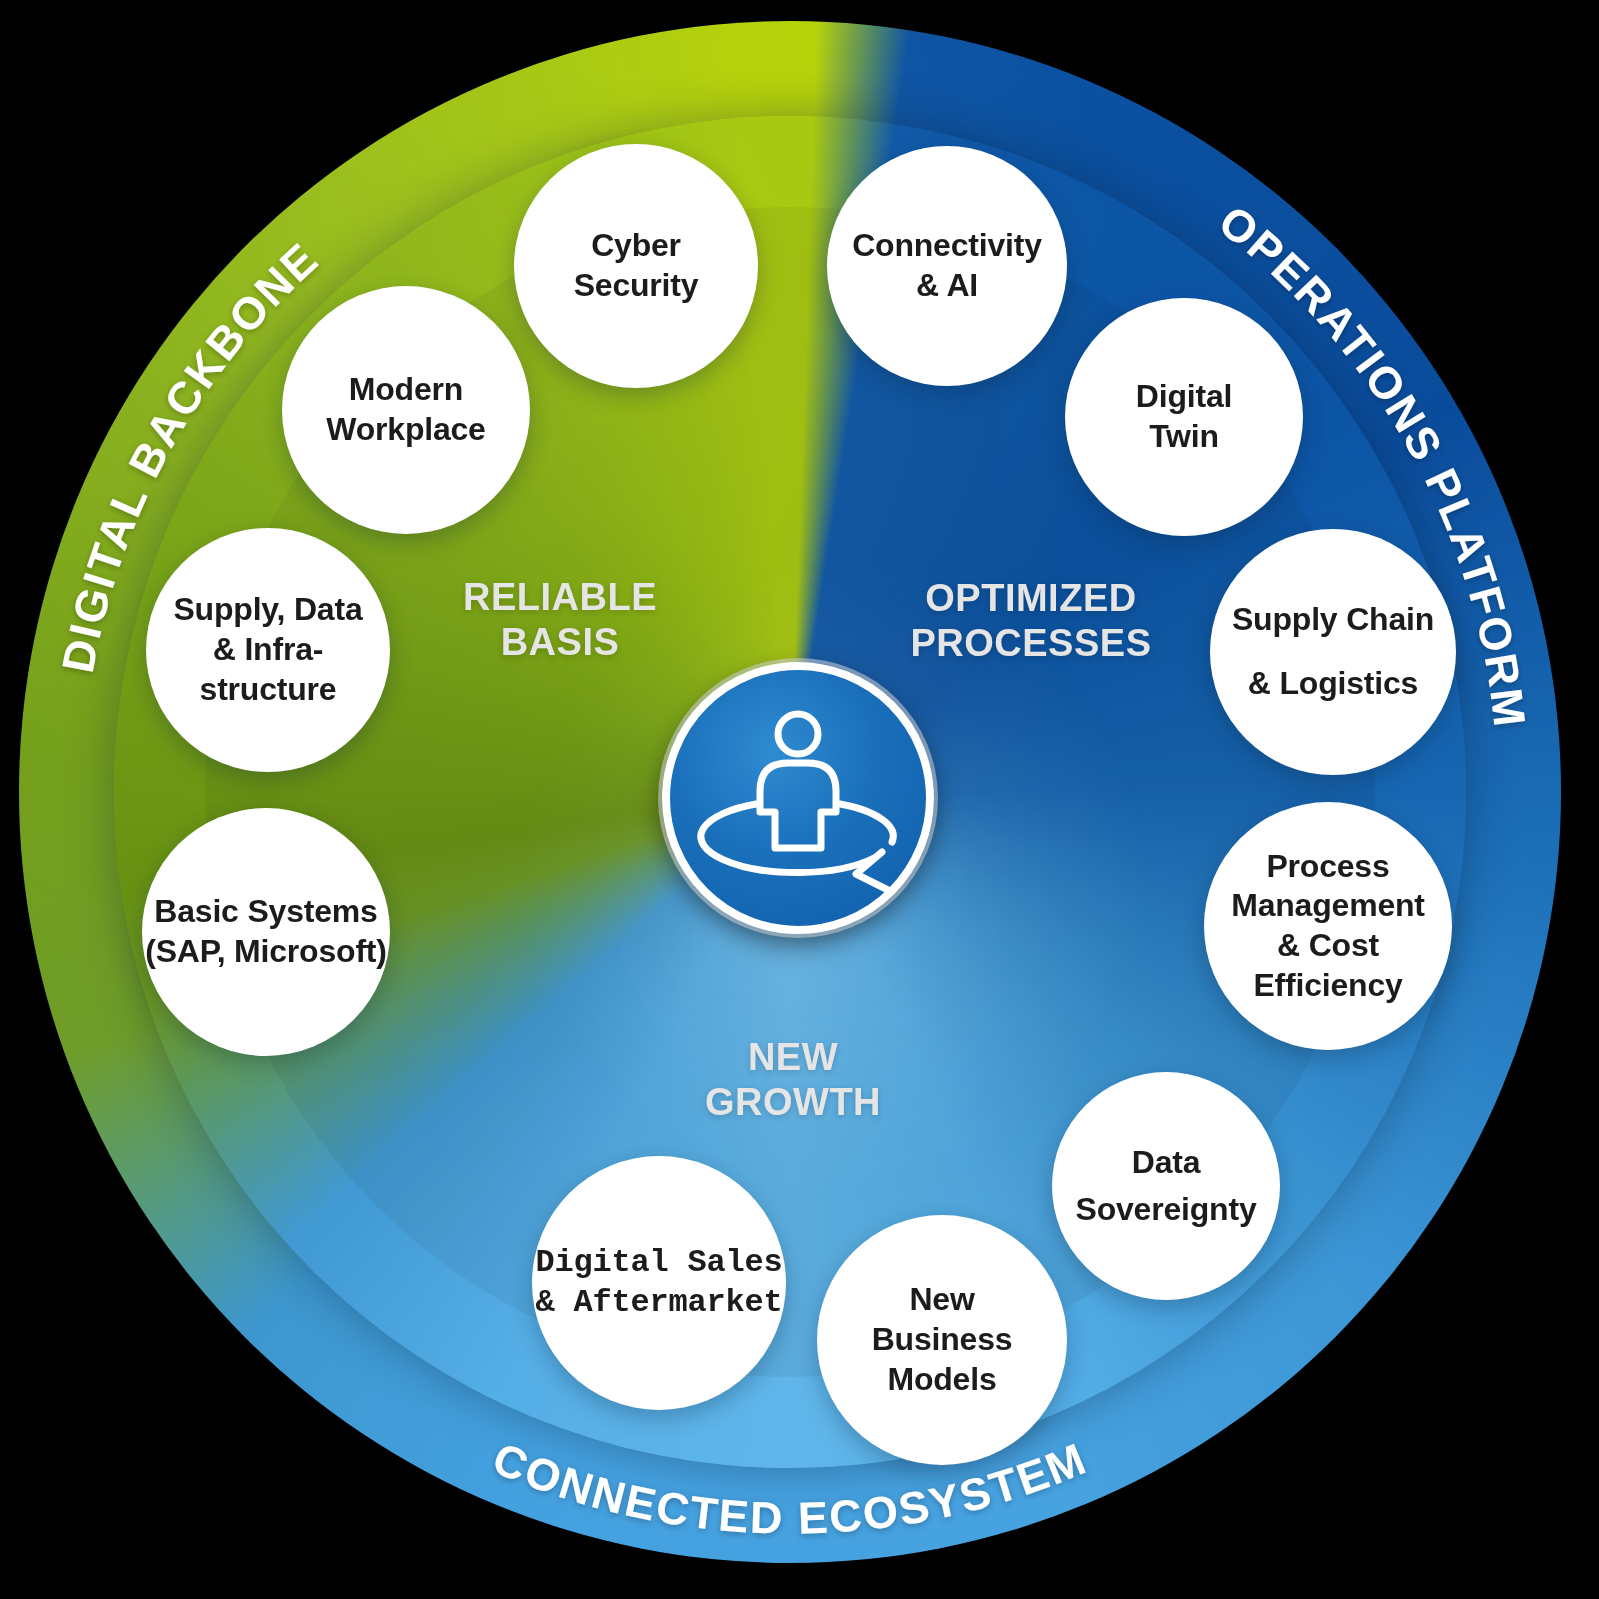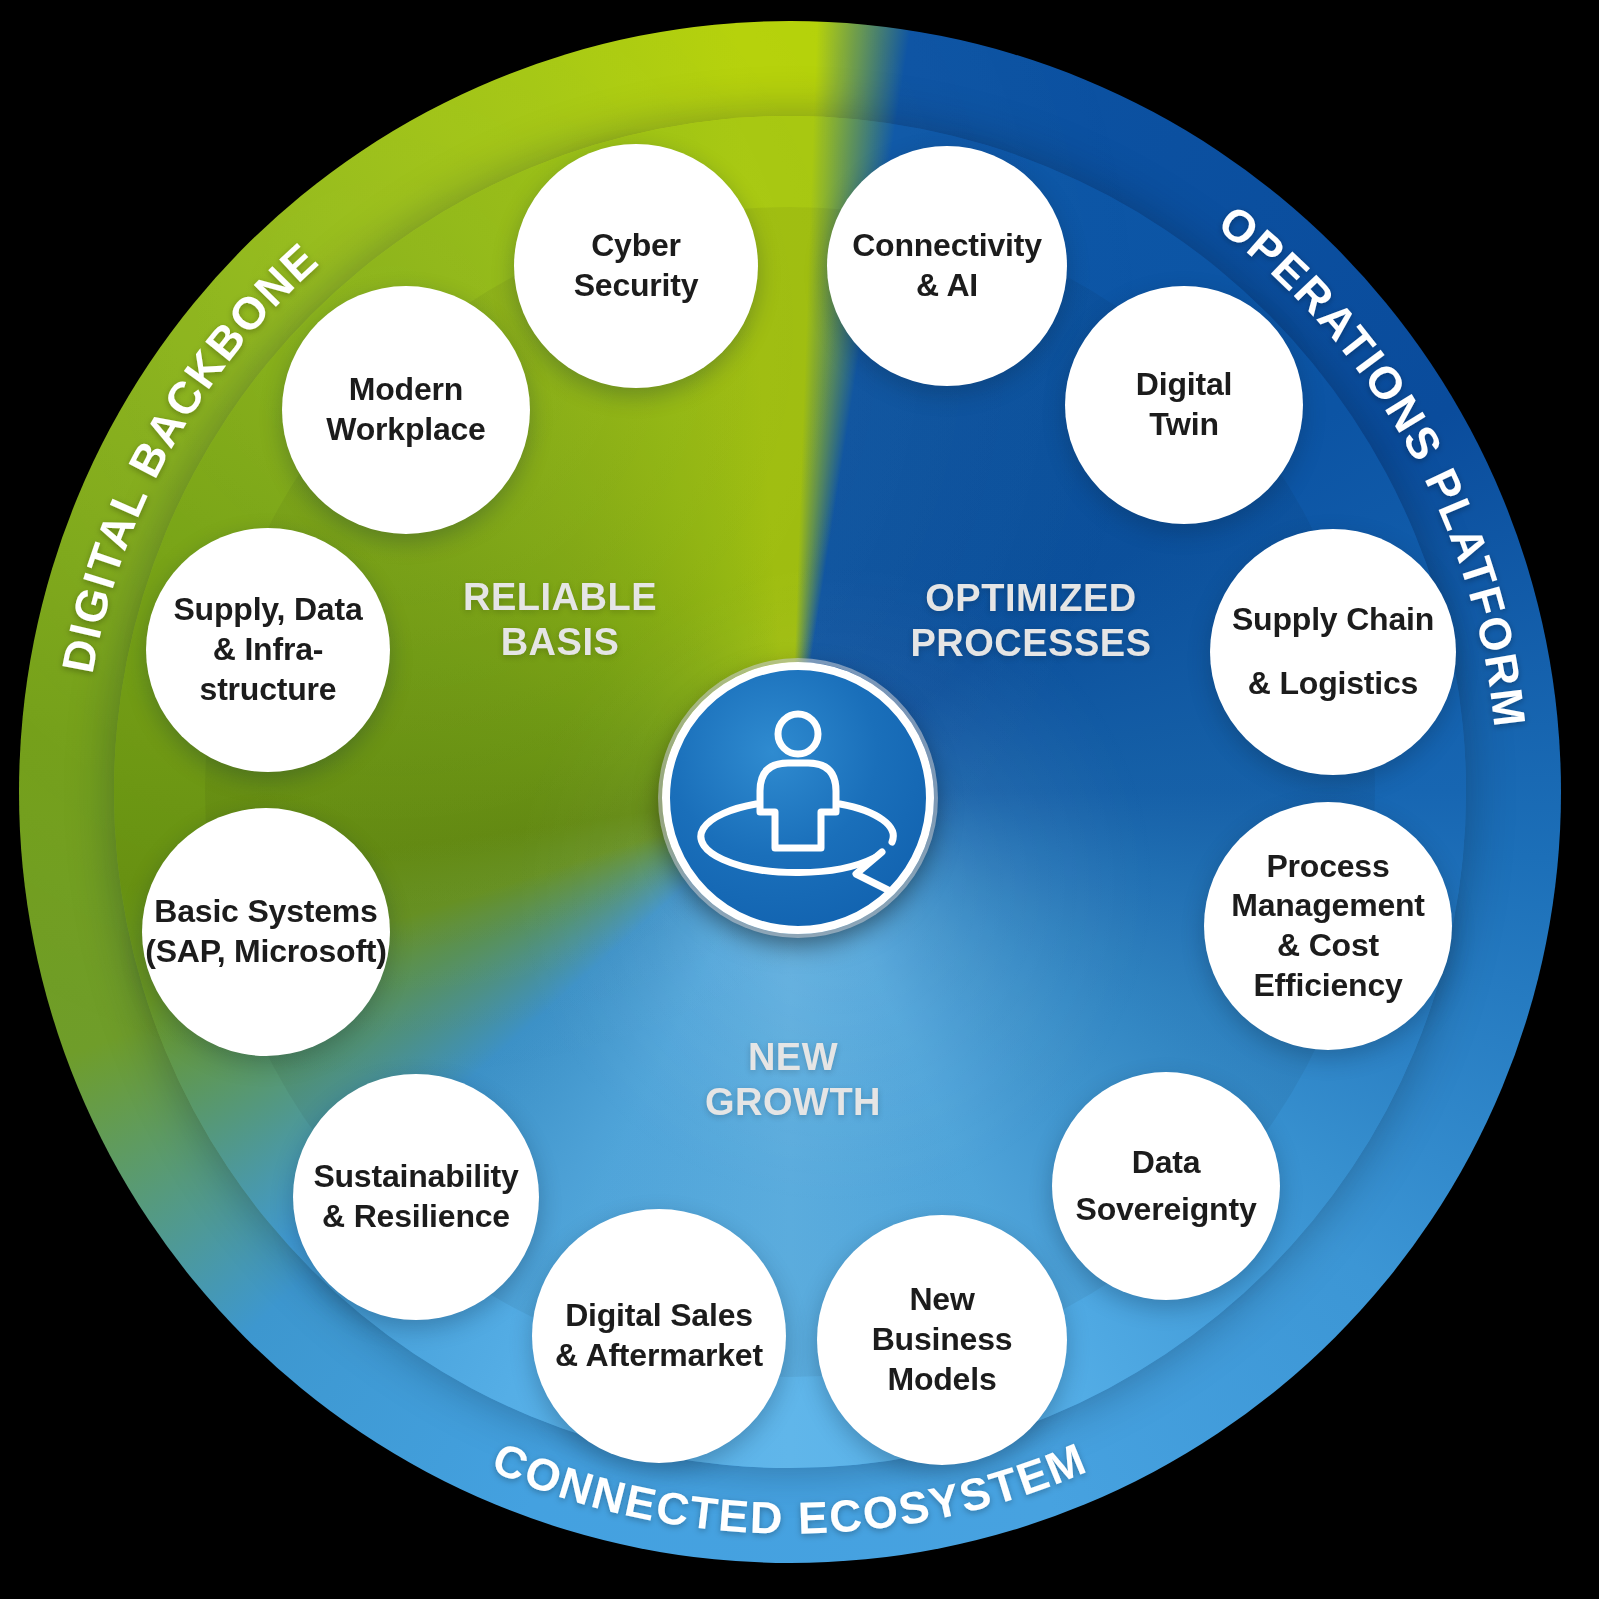--- a/index.html
+++ b/index.html
@@ -96,25 +96,21 @@
   </div>
   <div class="topic" style="left:146px;top:528px;width:244px;height:244px;">
     <span>Supply, Data</span>
     <span>&amp; Infra-</span>
     <span>structure</span>
   </div>
   <div class="topic" style="left:142px;top:808px;width:248px;height:248px;">
     <span>Basic Systems</span>
     <span>(SAP, Microsoft)</span>
   </div>
-  <div class="topic" style="left:293px;top:1074px;width:246px;height:246px;">
-    <span>Sustainability</span>
-    <span>&amp; Resilience</span>
-  </div>
-  <div class="topic" style="left:532px;top:1209px;width:254px;height:254px;">
+  <div class="topic" style="left:532px;top:1156px;width:254px;height:254px;font-family:Liberation Mono, monospace;">
     <span>Digital Sales</span>
     <span>&amp; Aftermarket</span>
   </div>
   <div class="topic" style="left:817px;top:1215px;width:250px;height:250px;">
     <span>New</span>
     <span>Business</span>
     <span>Models</span>
   </div>
   <div class="topic" style="left:1052px;top:1072px;width:228px;height:228px;gap:7px;">
     <span>Data</span>
@@ -123,21 +119,21 @@
   <div class="topic" style="left:1204px;top:802px;width:248px;height:248px;">
     <span>Process</span>
     <span>Management</span>
     <span>&amp; Cost</span>
     <span>Efficiency</span>
   </div>
   <div class="topic" style="left:1210px;top:529px;width:246px;height:246px;gap:24px;">
     <span>Supply Chain</span>
     <span>&amp; Logistics</span>
   </div>
-  <div class="topic" style="left:1065px;top:286px;width:238px;height:238px;">
+  <div class="topic" style="left:1065px;top:298px;width:238px;height:238px;">
     <span>Digital</span>
     <span>Twin</span>
   </div>
   <div class="topic" style="left:827px;top:146px;width:240px;height:240px;">
     <span>Connectivity</span>
     <span>&amp; AI</span>
   </div>
 
   <svg class="overlay" viewBox="0 0 1599 1599">
     <defs>

